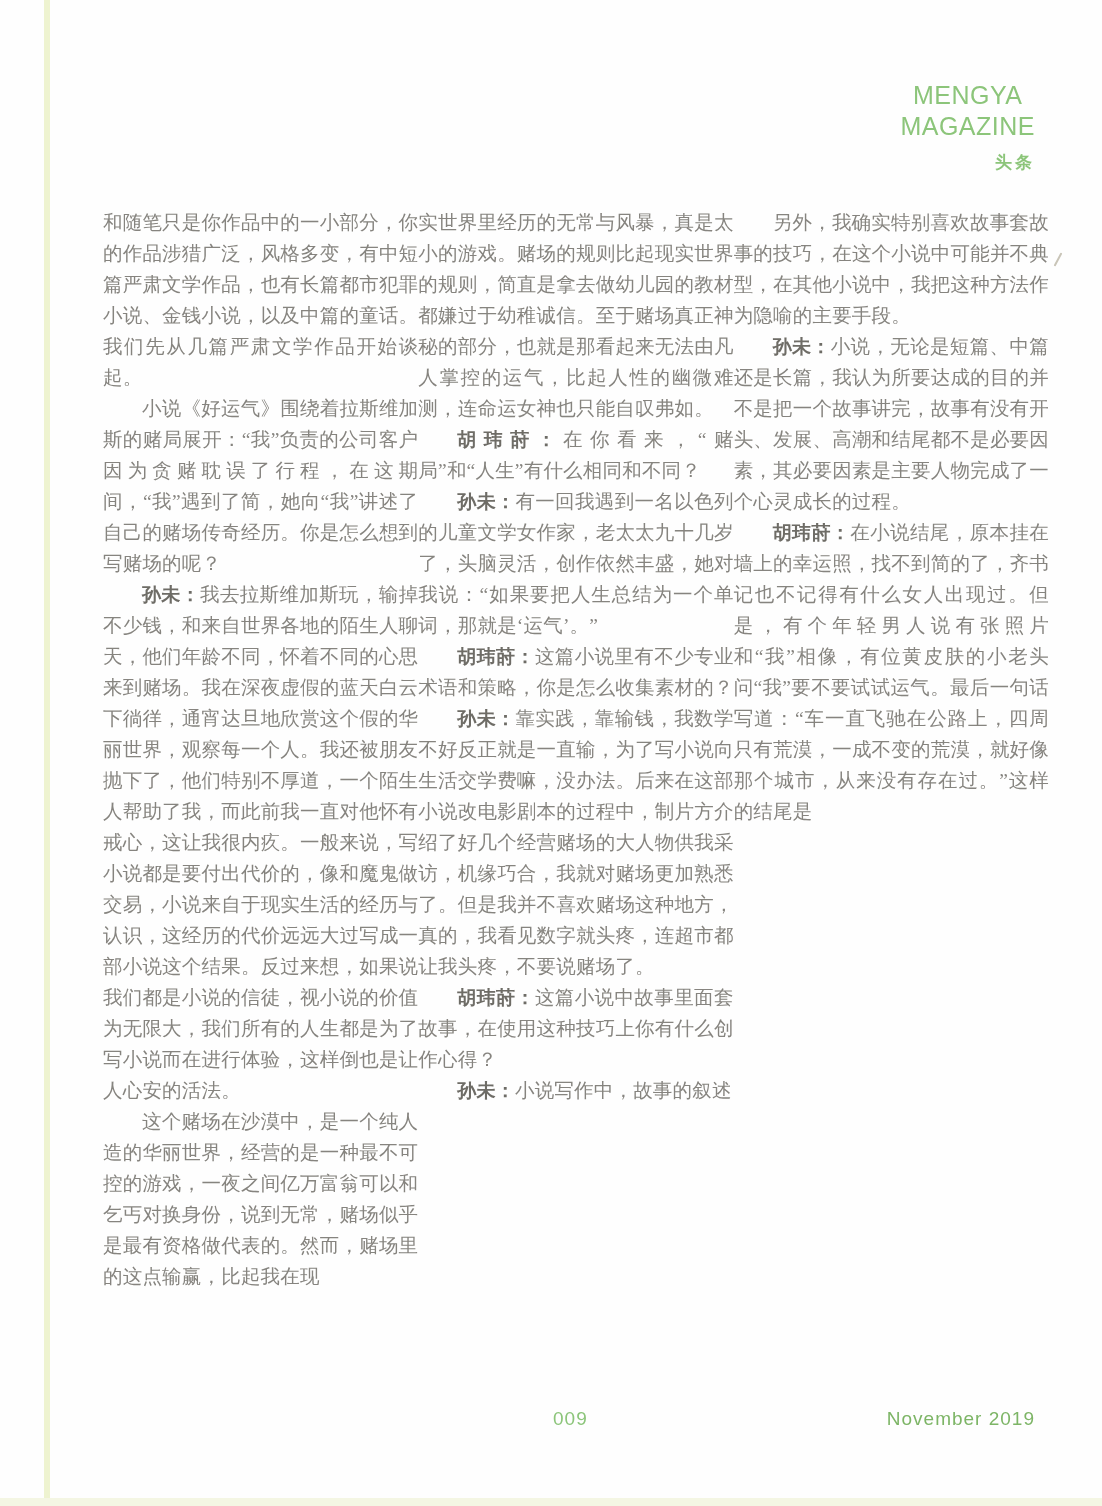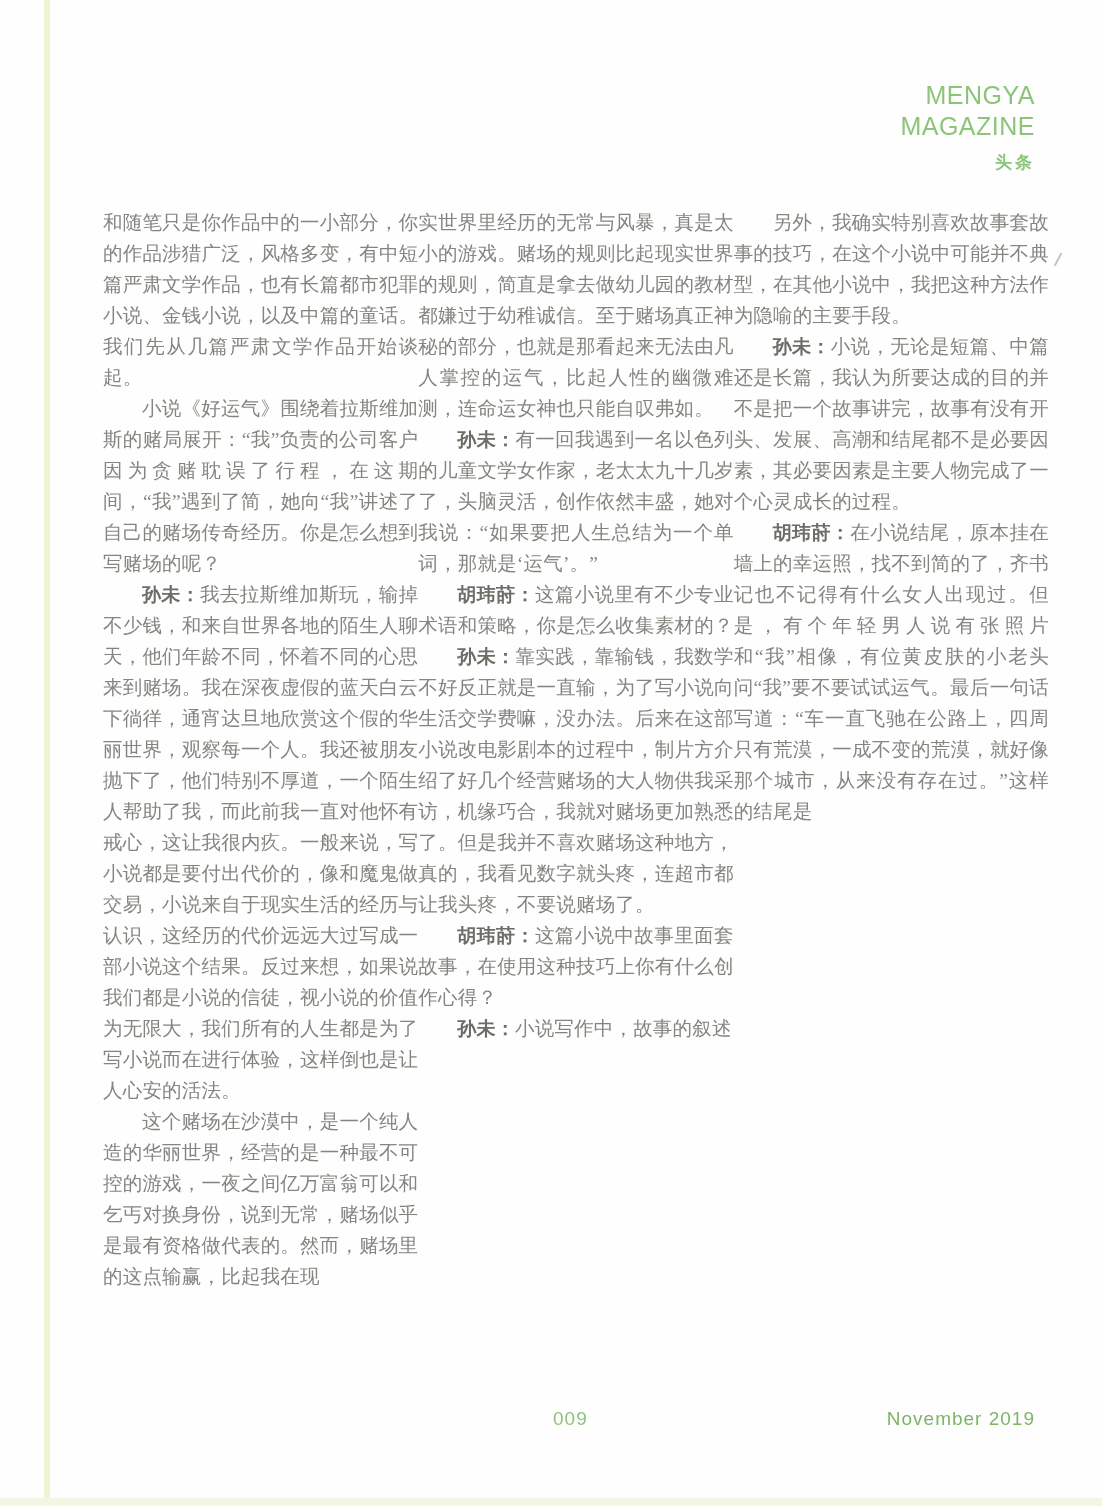--- a/index.html
+++ b/index.html
@@ -29,21 +29,21 @@
   }
   .bottom-band {
     position: absolute;
     left: 0; right: 0; bottom: 0;
     height: 8px;
     background: #f4f6e3;
   }
   .brand {
     position: absolute;
     top: 80px; right: 67px;
-    text-align: right;
+    text-align: center;
     color: var(--accent);
     font-family: "Liberation Sans", "DejaVu Sans", sans-serif;
     font-size: 25px;
     line-height: 31px;
     letter-spacing: 0.5px;
     font-weight: 500;
   }
   .section-label {
     position: absolute;
     top: 151px; right: 67px;
@@ -120,20 +120,21 @@
 
   <div class="columns">
     <div class="col">
         <p class="para cont">和随笔只是你作品中的一小部分，你的作品涉猎广泛，风格多变，有中短篇严肃文学作品，也有长篇都市犯罪小说、金钱小说，以及中篇的童话。我们先从几篇严肃文学作品开始谈起。</p>
         <p class="para indent">小说《好运气》围绕着拉斯维加斯的赌局展开：“我”负责的公司客户因为贪赌耽误了行程，在这期间，“我”遇到了简，她向“我”讲述了自己的赌场传奇经历。你是怎么想到写赌场的呢？</p>
         <p class="para turn"><b class="speaker">孙未：</b>我去拉斯维加斯玩，输掉不少钱，和来自世界各地的陌生人聊天，他们年龄不同，怀着不同的心思来到赌场。我在深夜虚假的蓝天白云下徜徉，通宵达旦地欣赏这个假的华丽世界，观察每一个人。我还被朋友抛下了，他们特别不厚道，一个陌生人帮助了我，而此前我一直对他怀有戒心，这让我很内疚。一般来说，写小说都是要付出代价的，像和魔鬼做交易，小说来自于现实生活的经历与认识，这经历的代价远远大过写成一部小说这个结果。反过来想，如果说我们都是小说的信徒，视小说的价值为无限大，我们所有的人生都是为了写小说而在进行体验，这样倒也是让人心安的活法。</p>
         <p class="para indent">这个赌场在沙漠中，是一个纯人造的华丽世界，经营的是一种最不可控的游戏，一夜之间亿万富翁可以和乞丐对换身份，说到无常，赌场似乎是最有资格做代表的。然而，赌场里的这点输赢，比起我在现</p>
       </div>
     <div class="col">
         <p class="para cont">实世界里经历的无常与风暴，真是太小的游戏。赌场的规则比起现实世界的规则，简直是拿去做幼儿园的教材都嫌过于幼稚诚信。至于赌场真正神秘的部分，也就是那看起来无法由凡人掌控的运气，比起人性的幽微难测，连命运女神也只能自叹弗如。</p>
+        <p class="para turn"><b class="speaker">胡玮莳：</b>在你看来，“赌局”和“人生”有什么相同和不同？</p>
         <p class="para turn"><b class="speaker">孙未：</b>有一回我遇到一名以色列的儿童文学女作家，老太太九十几岁了，头脑灵活，创作依然丰盛，她对我说：“如果要把人生总结为一个单词，那就是‘运气’。”</p>
         <p class="para turn"><b class="speaker">胡玮莳：</b>这篇小说里有不少专业术语和策略，你是怎么收集素材的？</p>
         <p class="para turn"><b class="speaker">孙未：</b>靠实践，靠输钱，我数学不好反正就是一直输，为了写小说向生活交学费嘛，没办法。后来在这部小说改电影剧本的过程中，制片方介绍了好几个经营赌场的大人物供我采访，机缘巧合，我就对赌场更加熟悉了。但是我并不喜欢赌场这种地方，真的，我看见数字就头疼，连超市都让我头疼，不要说赌场了。</p>
         <p class="para turn"><b class="speaker">胡玮莳：</b>这篇小说中故事里面套故事，在使用这种技巧上你有什么创作心得？</p>
         <p class="para turn"><b class="speaker">孙未：</b>小说写作中，故事的叙述</p>
       </div>
     <div class="col">
         <p class="para indent">另外，我确实特别喜欢故事套故事的技巧，在这个小说中可能并不典型，在其他小说中，我把这种方法作为隐喻的主要手段。</p>
         <p class="para turn"><b class="speaker">孙未：</b>小说，无论是短篇、中篇还是长篇，我认为所要达成的目的并不是把一个故事讲完，故事有没有开头、发展、高潮和结尾都不是必要因素，其必要因素是主要人物完成了一个心灵成长的过程。</p>
         <p class="para turn"><b class="speaker">胡玮莳：</b>在小说结尾，原本挂在墙上的幸运照，找不到简的了，齐书记也不记得有什么女人出现过。但是，有个年轻男人说有张照片和“我”相像，有位黄皮肤的小老头问“我”要不要试试运气。最后一句话写道：“车一直飞驰在公路上，四周只有荒漠，一成不变的荒漠，就好像那个城市，从来没有存在过。”这样的结尾是</p>

